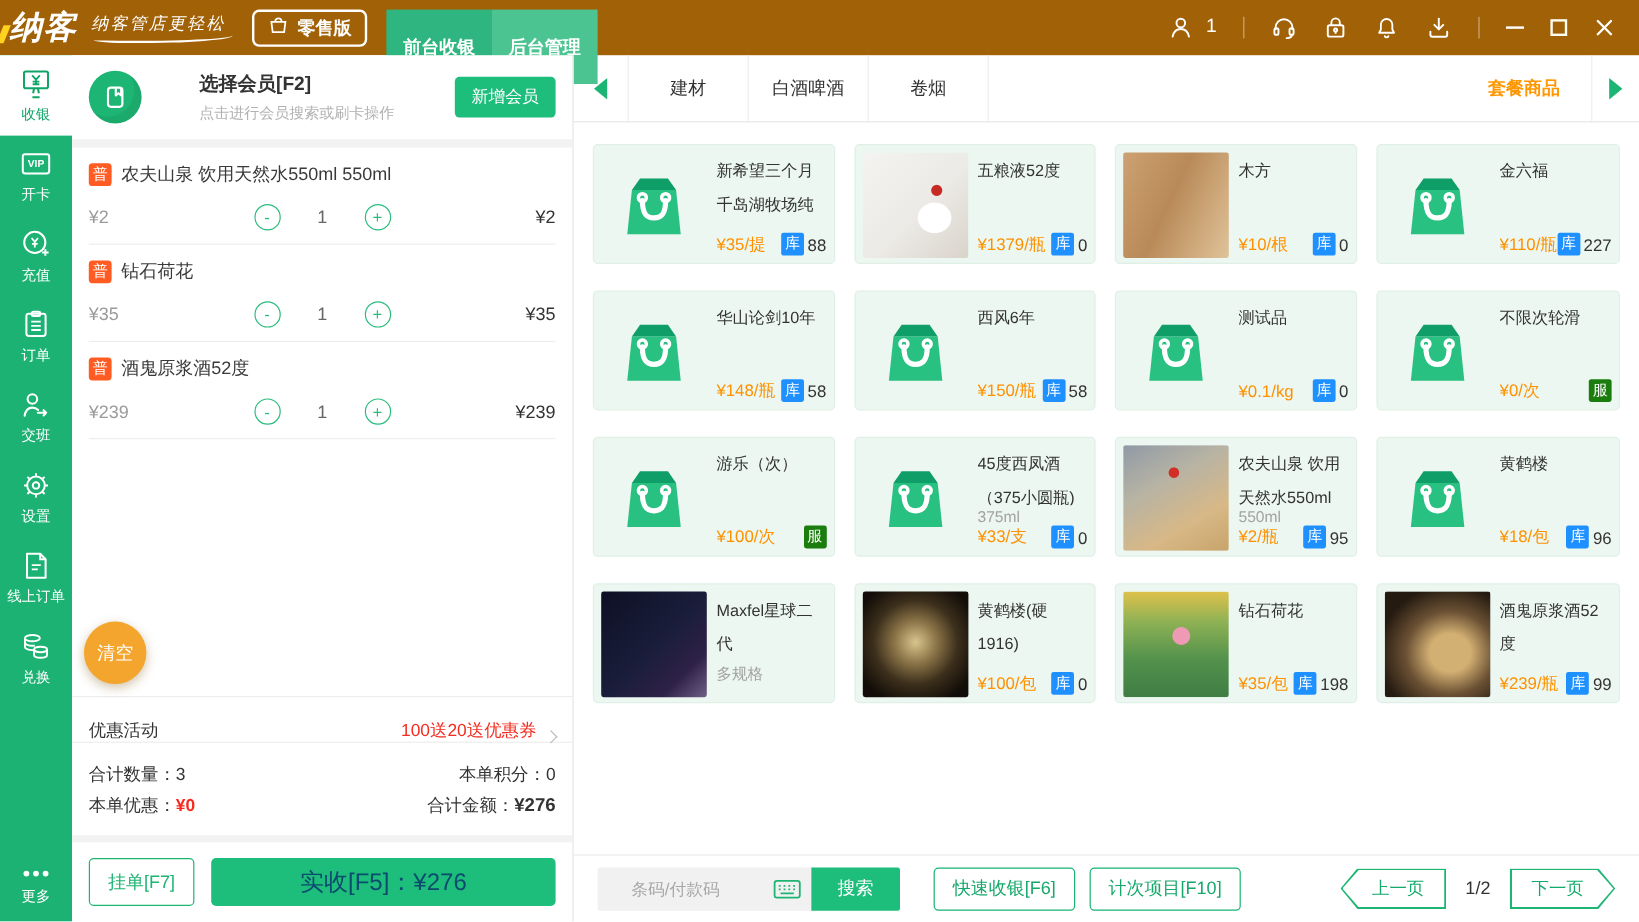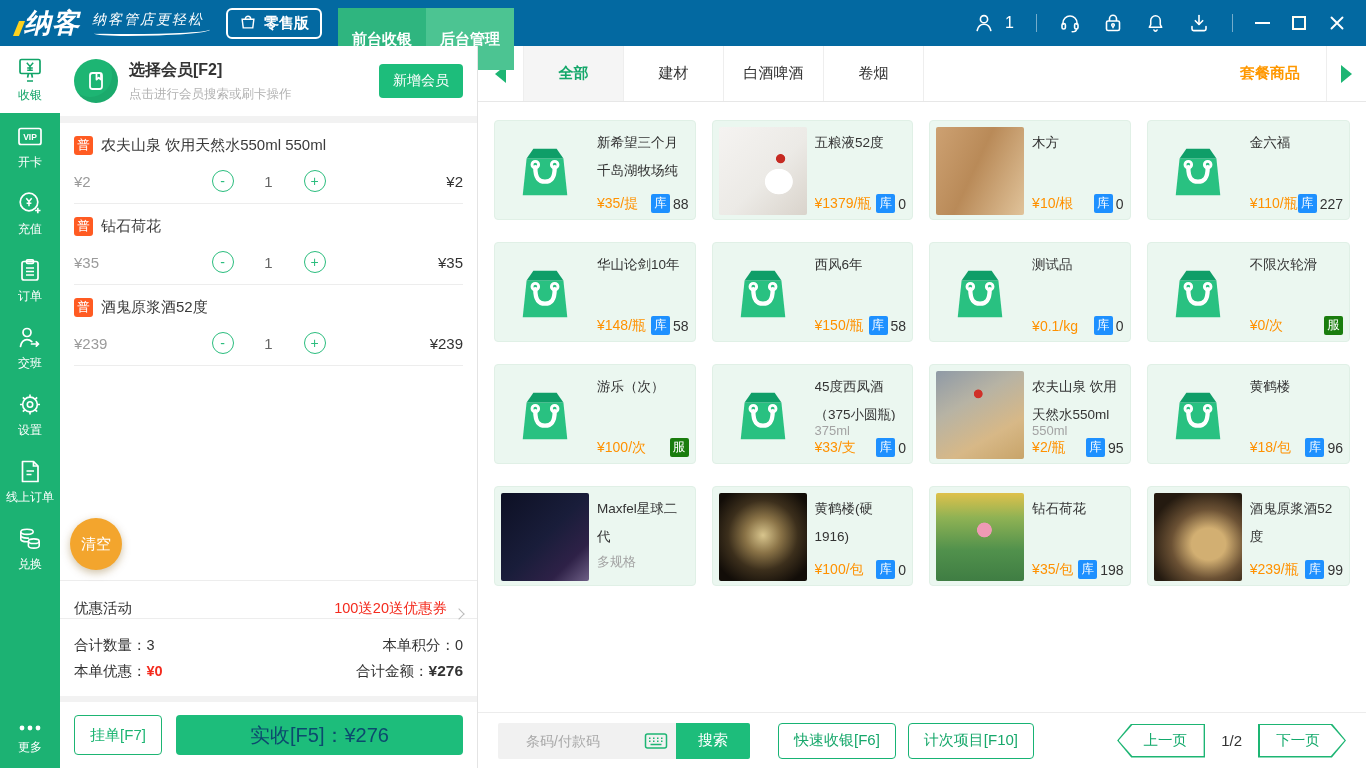--- a/index.html
+++ b/index.html
@@ -1,21 +1,21 @@
 <!DOCTYPE html>
 <html><head>
 <meta charset="utf-8">
 <style>
   * { margin:0; padding:0; box-sizing:border-box; }
   html,body { width:1366px; height:768px; overflow:hidden; }
   body { font-family:"Liberation Sans","DejaVu Sans",sans-serif; background:#fff; }
   .app { width:1366px; height:768px; display:flex; flex-direction:column; }
 
   
-  .topbar { height:46px; background:#0369a1; display:flex; align-items:center; color:#fff; flex:none; padding-left:16px; }
+  .topbar { height:46px; background:#a16207; display:flex; align-items:center; color:#fff; flex:none; }
   .brand { display:flex; align-items:center; gap:12px; }
   .logo { font-size:27px; font-weight:bold; font-style:italic; letter-spacing:1px; position:relative; padding-left:8px; }
   .logo::before { content:""; position:absolute; left:0; bottom:5px; width:6px; height:15px; background:#ffd21e; transform:skewX(-22deg); }
   .slogan { font-size:14px; font-style:italic; position:relative; padding-bottom:7px; letter-spacing:2px; }
   .slogan::after { content:""; position:absolute; left:2px; right:-6px; bottom:0; height:7px; border-bottom:2px solid #fff; border-radius:0 0 100% 40%; }
   .edition { margin-left:22px; display:flex; align-items:center; gap:7px; border:2px solid #fff; border-radius:6px; padding:0 11px; font-size:15px; font-weight:bold; height:31px; cursor:pointer; }
   .top-tabs { display:flex; height:62px; margin-left:16px;margin-top:32px; }
   .top-tab { width:88px; display:flex; align-items:center; justify-content:center; font-size:15px; font-weight:bold; position:relative; cursor:pointer; }
   .top-tab.active { background:#2fb57f; }
   .top-tab.active::after { content:""; position:absolute; bottom:3px; left:17px; right:17px; height:3px; background:#fff; border-radius:2px; }
@@ -36,21 +36,21 @@
   .side-item { height:67px; display:flex; flex-direction:column; align-items:center; justify-content:center; gap:4px; color:#fff; font-size:12px; cursor:pointer; flex:none; }
   .side-item.active { background:#fff; color:#11a468; }
   .side-icon svg { display:block; }
   .side-spacer { flex:1; }
   .side-item.more { height:60px; }
 
   
   .cart { width:418px; background:#fff; border-right:1px solid #e4e4e4; display:flex; flex-direction:column; position:relative; flex:none; }
   .member { display:flex; align-items:center; gap:11px; padding:12px 14px; height:70px; flex:none; }
   .member-icon { width:44px; height:44px; border-radius:50%; background:#1db573; display:flex; align-items:center; justify-content:center; flex:none; box-shadow:inset -6px -6px 0 rgba(0,0,0,.06); }
-  .member-texts { flex:1; cursor:pointer; }
+  .member-texts { flex:1; cursor:pointer;margin-left:37px; }
   .member-title { font-size:16px; font-weight:bold; color:#333; }
   .member-sub { font-size:12.5px; color:#b2b2b2; margin-top:5px; }
   .btn-add-member { background:#1dbd7b; color:#fff; border:none; border-radius:4px; font-size:14px; height:34px; padding:0 14px; cursor:pointer; }
   .band { height:7px; background:#f2f2f2; flex:none; }
   .cart-list { flex:1; overflow:hidden; padding:0 14px; }
   .cart-item { padding:13px 0 11px; border-bottom:1px solid #ededed; }
   .ci-top { display:flex; align-items:center; gap:8px; font-size:15px; color:#3a3a3a; }
   .ci-badge { width:19px; height:19px; background:#ff5b22; color:#fff; border-radius:3px; font-size:12.5px; display:flex; align-items:center; justify-content:center; flex:none; }
   .ci-bottom { display:flex; align-items:center; margin-top:15px; }
   .ci-price { flex:1; color:#9b9b9b; font-size:15px; }
@@ -369,21 +369,20 @@
         <button class="btn-pay">实收[F5]：¥276</button>
       </div>
     </section>
 
     <section class="content">
       <div class="catbar">
         <div class="cat-arrow left">
             <span class="tri-left"></span>
           </div>
         <div class="cat-tabs" id="cat-tabs">
-            <div class="cat-tab active">全部</div>
             <div class="cat-tab">建材</div>
             <div class="cat-tab">白酒啤酒</div>
             <div class="cat-tab">卷烟</div>
           </div>
         <div class="cat-combo">套餐商品</div>
         <div class="cat-arrow right">
             <span class="tri-right"></span>
           </div>
       </div>
       <div class="grid" id="product-grid">

